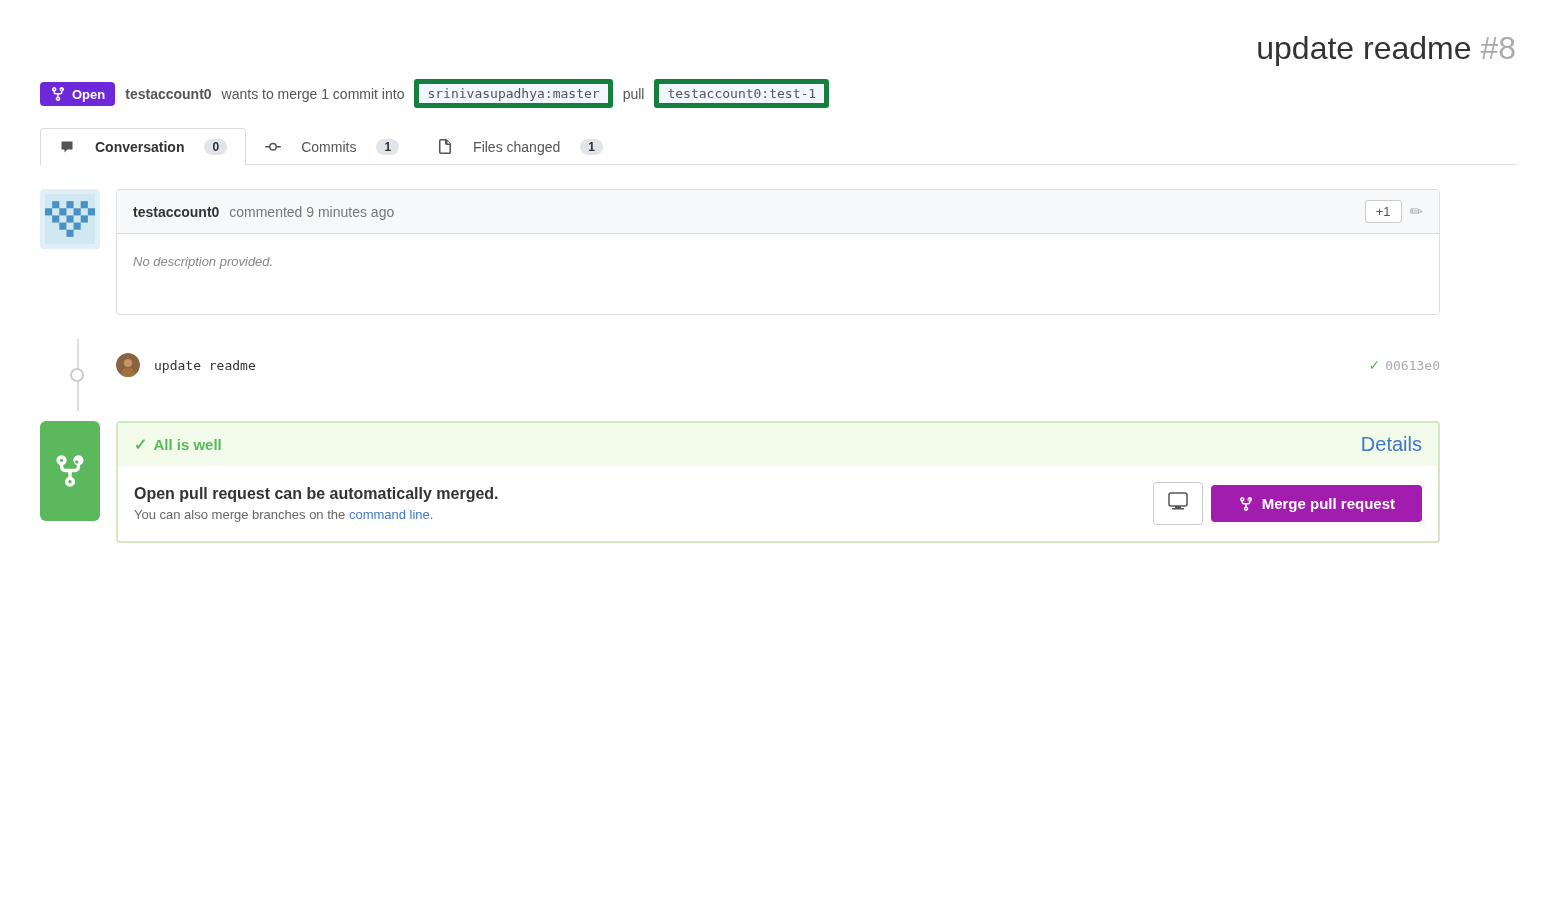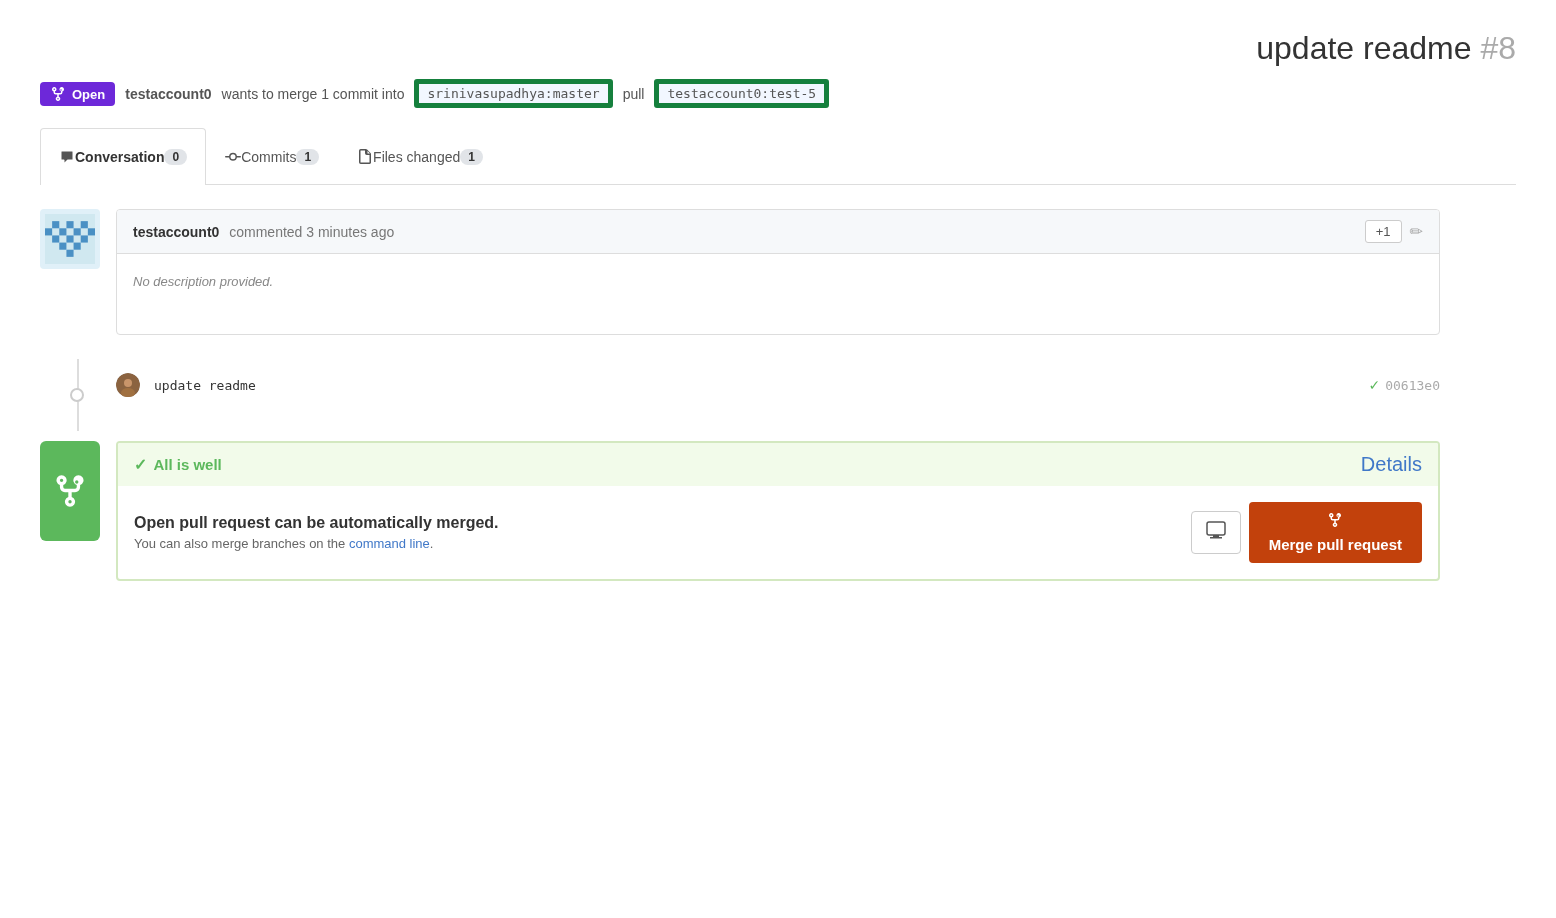--- a/index.html
+++ b/index.html
@@ -57,22 +57,22 @@
 
     
     .tabs {
       display: flex;
       border-bottom: 1px solid #ddd;
       margin-bottom: 24px;
     }
     .tab {
       display: flex;
       align-items: center;
-      gap: 0;
-      padding: 20px 18px;
+      gap: 20px;
+      padding: 10px 18px;
       font-size: 14px;
       color: #555;
       cursor: pointer;
       border: 1px solid transparent;
       border-bottom: none;
       margin-bottom: -1px;
       border-radius: 4px 4px 0 0;
       background: transparent;
       text-decoration: none;
     }
@@ -282,32 +282,31 @@
     .monitor-btn {
       border: 1px solid #ccc;
       border-radius: 4px;
       padding: 8px 14px;
       background: #fff;
       cursor: pointer;
       font-size: 18px;
       color: #555;
     }
     .merge-btn {
-      background: #c2410c;
+      background: #a21caf;
       color: #fff;
       border: none;
       border-radius: 4px;
-      padding: 10px 20px;
+      padding: 10px 27px;
       font-size: 15px;
       font-weight: 600;
       cursor: pointer;
       display: flex;
       align-items: center;
       gap: 8px;
-      flex-direction: column;
     }
   </style>
 </head>
 <body>
 
 <h1 class="pr-title">
   <span>update readme</span>
   <span class="pr-number">#8</span>
 </h1>
 
@@ -315,21 +314,21 @@
   <span class="badge-open">
     <svg width="16" height="16" viewBox="0 0 16 16" fill="white">
       <path d="M5 3.25a.75.75 0 1 1-1.5 0 .75.75 0 0 1 1.5 0zm0 2.122a2.25 2.25 0 1 0-1.5 0v.878A2.25 2.25 0 0 0 5.75 8.5h1.5v2.128a2.251 2.251 0 1 0 1.5 0V8.5h1.5a2.25 2.25 0 0 0 2.25-2.25v-.878a2.25 2.25 0 1 0-1.5 0v.878a.75.75 0 0 1-.75.75h-4.5A.75.75 0 0 1 5 6.25v-.878zm3.75 7.378a.75.75 0 1 1-1.5 0 .75.75 0 0 1 1.5 0zm3-8.75a.75.75 0 1 1-1.5 0 .75.75 0 0 1 1.5 0z"></path>
     </svg>
     <span>Open</span>
   </span>
   <span style="font-weight:700;">testaccount0</span>
   <span>wants to merge 1 commit into</span>
   <span class="branch-label">srinivasupadhya:master</span>
   <span>pull</span>
-  <span class="branch-label">testaccount0:test-5</span>
+  <span class="branch-label">testaccount0:test-1</span>
 </div>
 
 <div class="tabs">
   <a class="tab active">
     <svg width="16" height="16" viewBox="0 0 16 16" fill="#555">
       <path d="M2.75 2.5a.25.25 0 0 0-.25.25v7.5c0 .138.112.25.25.25h2a.75.75 0 0 1 .75.75v2.19l2.72-2.72a.75.75 0 0 1 .53-.22h4.5a.25.25 0 0 0 .25-.25v-7.5a.25.25 0 0 0-.25-.25H2.75z"></path>
     </svg>
     <span>Conversation</span>
     <span class="count-badge">0</span>
   </a>
@@ -370,21 +369,21 @@
         <rect x="2" y="4" width="1" height="1" fill="#4a90c4"></rect>
         <rect x="4" y="4" width="1" height="1" fill="#4a90c4"></rect>
         <rect x="3" y="5" width="1" height="1" fill="#4a90c4"></rect>
       </svg>
     </div>
 
     <div class="comment-box">
       <div class="comment-header">
         <div>
           <span class="comment-author">testaccount0</span>
-          <span class="comment-time">commented 3 minutes ago</span>
+          <span class="comment-time">commented 9 minutes ago</span>
         </div>
         <div class="comment-actions">
           <button class="reaction-btn">+1</button>
           <span class="edit-icon">✏</span>
         </div>
       </div>
       <div class="comment-body">
         <p>No description provided.</p>
       </div>
     </div>

